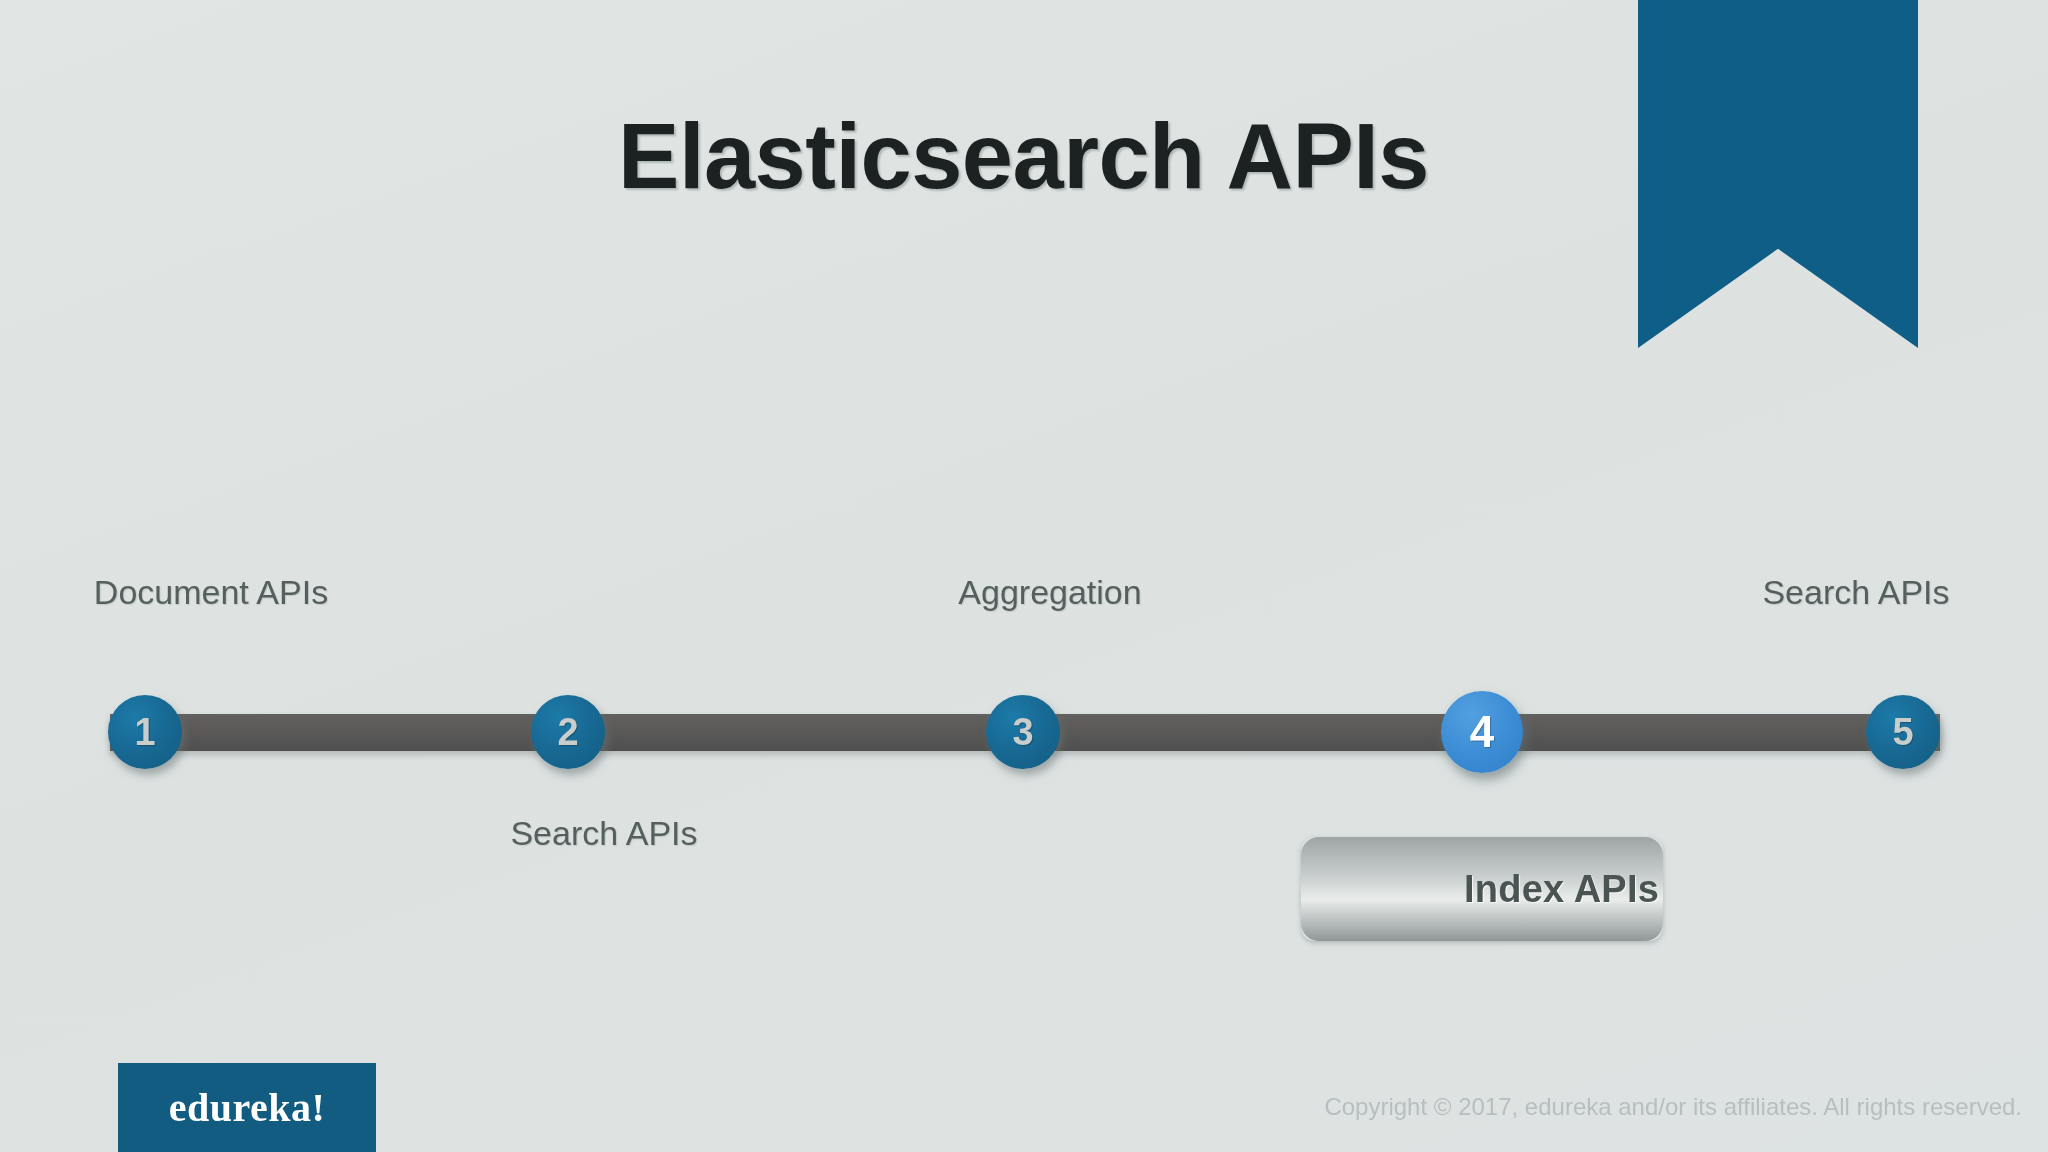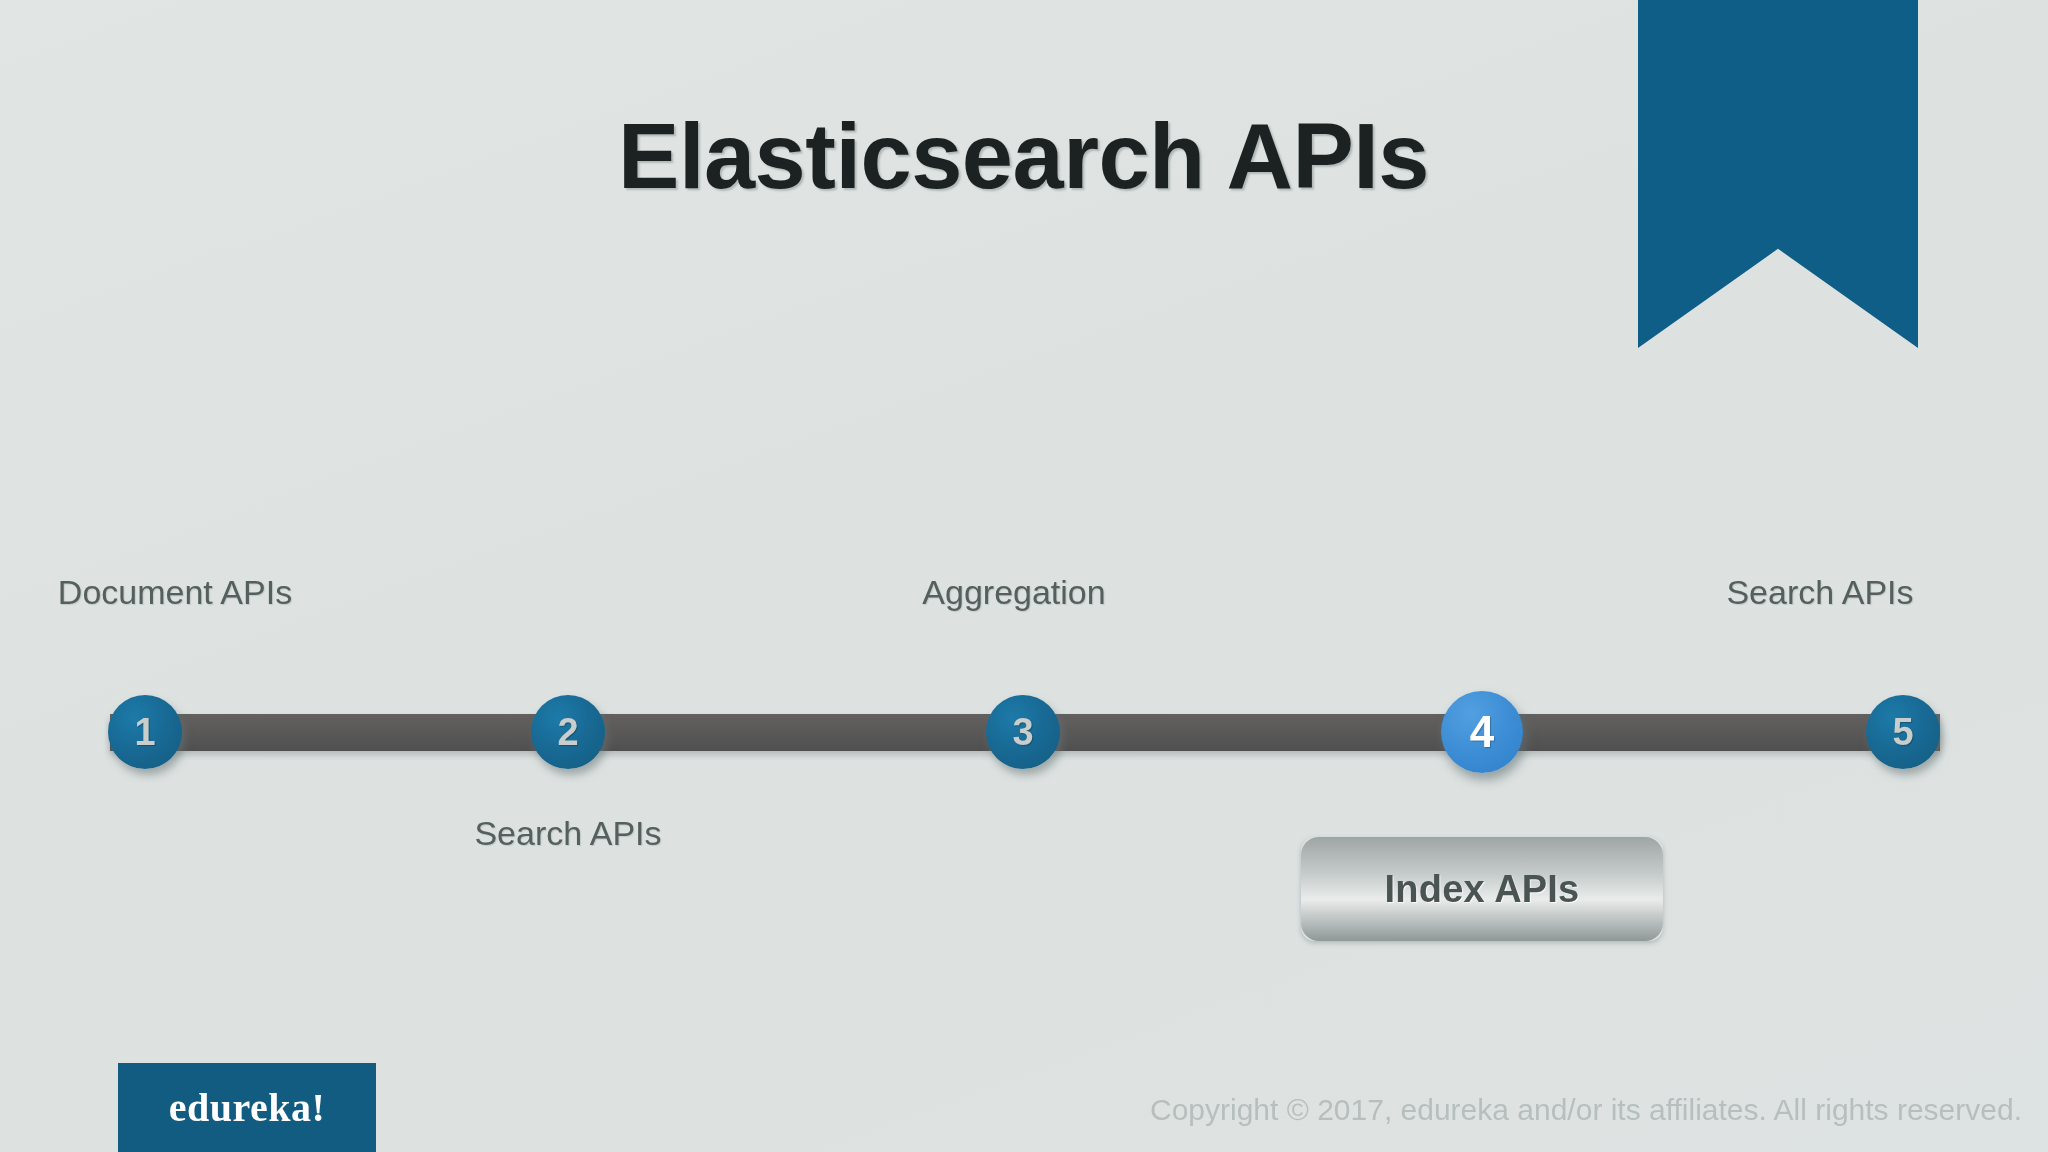--- a/index.html
+++ b/index.html
@@ -102,20 +102,21 @@
   }
 
   
   .tl-label {
     position: absolute;
     font-size: 34px;
     color: #55605e;
     white-space: nowrap;
     transform: translateX(-50%);
     text-shadow: 1px 1px 1px rgba(170,180,178,0.55);
+    margin-left: 36px;
   }
   .tl-label.above { top: 573px; }
   .tl-label.below { top: 814px; }
 
   
   .callout {
     position: absolute;
     transform: translateX(-50%);
     top: 837px;
     width: 354px;
@@ -123,21 +124,21 @@
     border-radius: 14px;
     background: linear-gradient(180deg, #e3e7e6 0%, #dcE1e0 50%, #d6dbda 100%);
     border: 4px solid transparent;
     background-clip: padding-box;
     box-shadow:
       inset 0 2px 3px rgba(255,255,255,0.95),
       inset 0 -2px 3px rgba(255,255,255,0.7),
       0 2px 5px rgba(120,130,130,0.45);
     display: flex;
     align-items: center;
-    justify-content: center;
+    justify-content: flex-end;
   }
   .callout::before {
     content: "";
     position: absolute;
     left: -4px; top: -4px; right: -4px; bottom: -4px;
     border-radius: 18px;
     background: linear-gradient(180deg, #9ea6a5 0%, #c5cbca 35%, #e9eceb 60%, #8f9897 100%);
     z-index: -1;
   }
   .callout-label {
@@ -164,21 +165,21 @@
     font-family: "Liberation Serif", serif;
     font-size: 40px;
     font-weight: bold;
     color: #ffffff;
     letter-spacing: 0.5px;
   }
   .copyright {
     position: absolute;
     right: 26px;
     top: 1093px;
-    font-size: 30px;
+    font-size: 24px;
     color: #b7bfbe;
     white-space: nowrap;
   }
 </style>
 </head>
 <body>
 
 <div id="slide">
 
   <div class="ribbon"></div>

